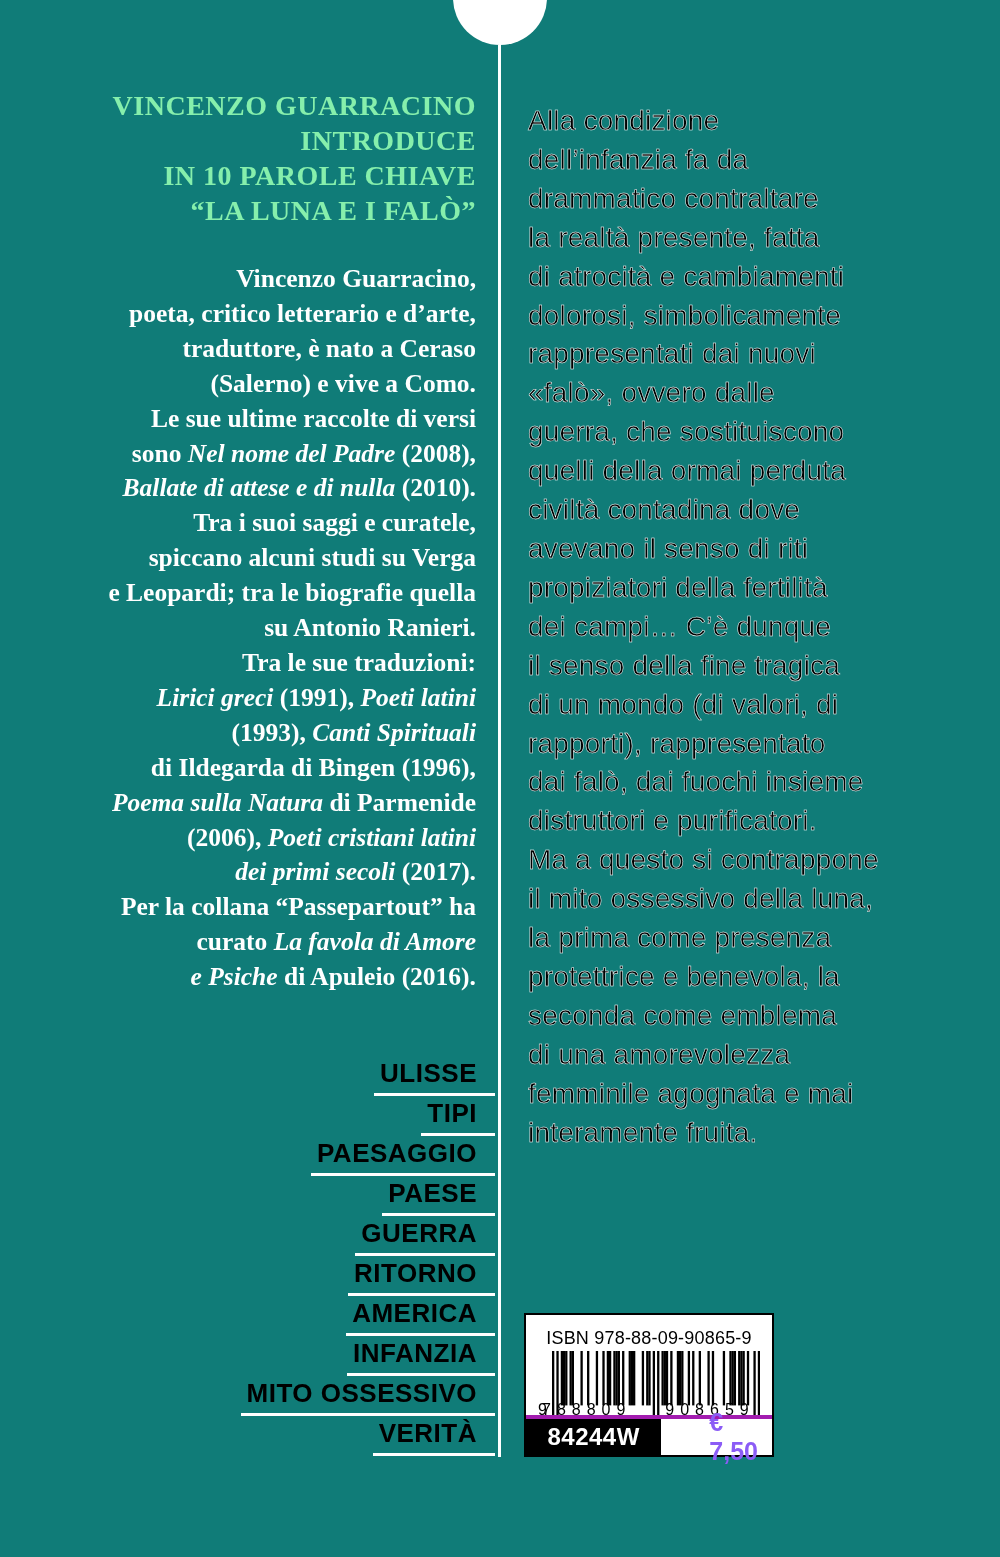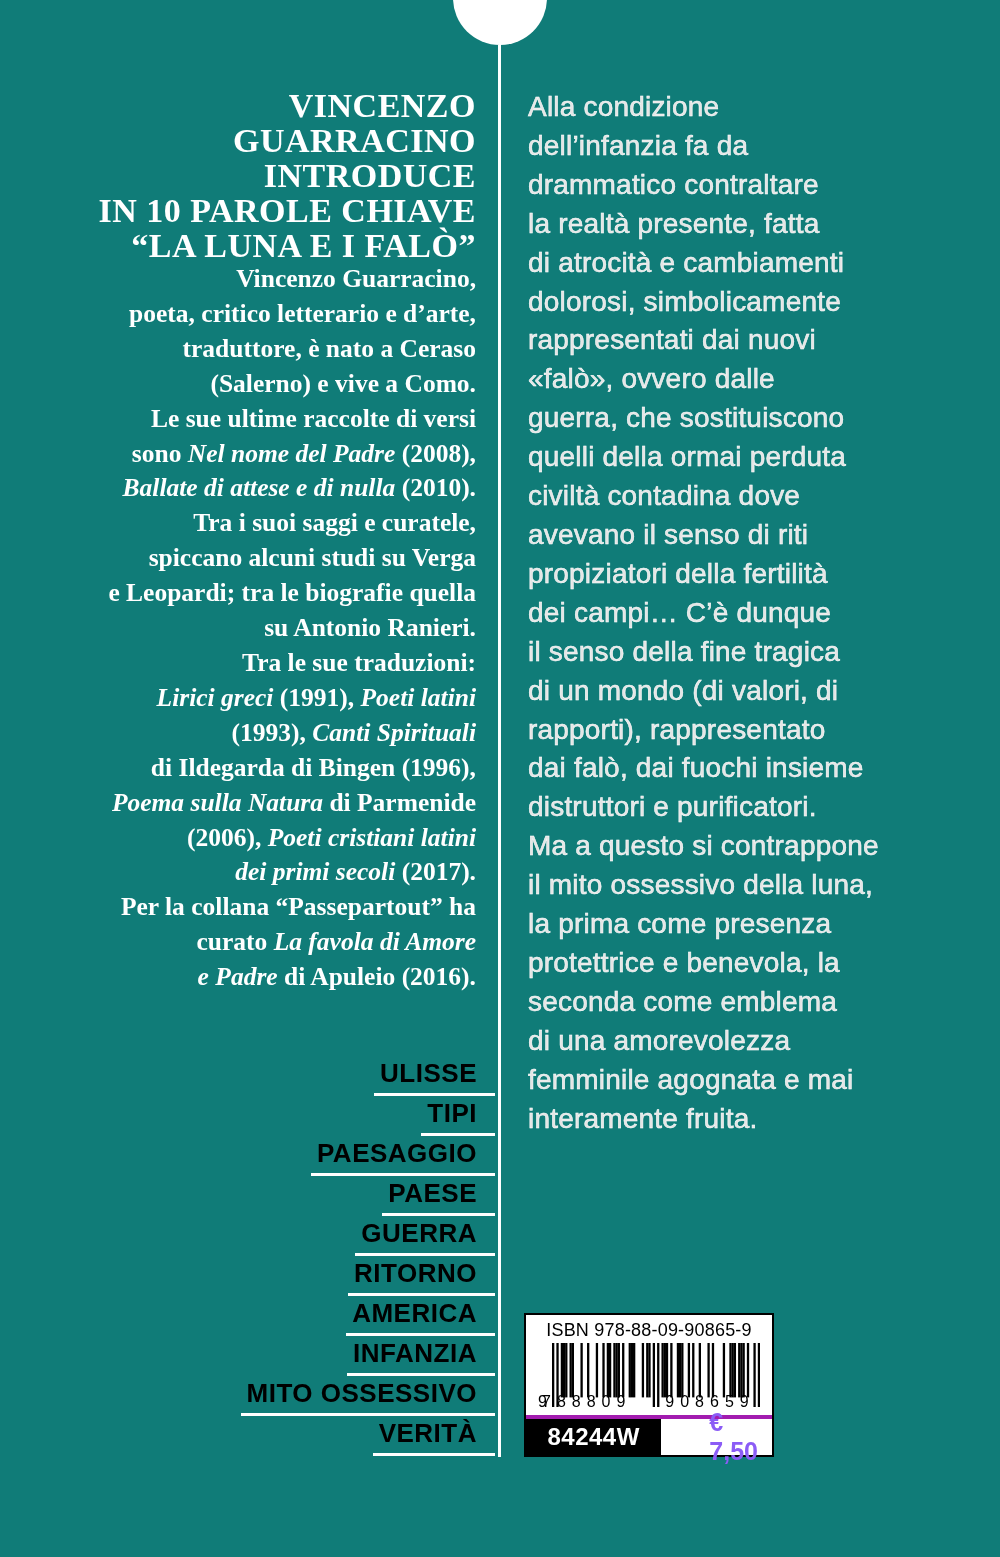--- a/index.html
+++ b/index.html
@@ -10,52 +10,52 @@
     -webkit-font-smoothing:antialiased;
   }
   
   .notch{position:absolute;left:453px;top:-49px;width:94px;height:94px;border-radius:50%;background:#ffffff}
   
   .divider{position:absolute;left:498px;top:45px;width:3px;height:1412px;background:#ffffff}
 
   
   .heading{
     position:absolute;left:40px;top:88px;width:436px;
-    text-align:right;color:#ffffff;
+    text-align:right;color:#86efac;
     font-family:"Liberation Serif",serif;font-weight:bold;
-    font-size:34px;line-height:35px;letter-spacing:.5px;
+    font-size:28px;line-height:35px;letter-spacing:.5px;
   }
   .bio{
     position:absolute;left:40px;top:262px;width:436px;
     text-align:right;color:#ffffff;
     font-family:"Liberation Serif",serif;font-weight:bold;
     font-size:25.5px;line-height:34.9px;
   }
   .bio i{font-style:italic}
   .keywords{position:absolute;left:40px;top:1058px;width:455px;text-align:right}
   .keyword-row{display:block;line-height:30px;margin-bottom:2px}
   .keyword-chip{
     display:inline-block;color:#000000;font-weight:bold;
     font-size:26px;letter-spacing:.5px;
     padding:0 18px 5px 6px;border-bottom:3px solid #ffffff;
   }
 
   
   .description{
-    position:absolute;left:528px;top:88px;width:432px;
-    color:#e5e5e5;font-size:28px;line-height:38.9px;letter-spacing:.2px;
+    position:absolute;left:528px;top:102px;width:432px;
+    color:#000000;font-size:28px;line-height:38.9px;letter-spacing:.2px;
     -webkit-text-stroke:.5px #ffffff;
   }
 
   
   .isbn-box{
     position:absolute;left:524px;top:1313px;width:250px;height:144px;
     background:#ffffff;border:2px solid #000000;box-sizing:border-box;
   }
-  .isbn-label{margin-top:5px;text-align:center;color:#000;font-size:18px;letter-spacing:.2px}
+  .isbn-label{margin-top:13px;text-align:center;color:#000;font-size:18px;letter-spacing:.2px}
   .barcode-wrap{position:relative;width:222px;height:70px;margin:2px auto 0}
   .barcode-svg{position:absolute;left:14px;top:0;width:208px;height:64px;fill:#000}
   .bc-digit{position:absolute;color:#000;font-size:16px;top:50px}
   .bc-first{left:0;width:13px;text-align:left}
   .bc-g1{left:4px;width:116px;text-align:left;letter-spacing:6px}
   .bc-g2{left:126px;width:92px;text-align:center;letter-spacing:6px}
   .price-row{
     position:absolute;left:0;right:0;bottom:0;height:36px;display:flex;
     border-top:4px solid #a21caf;
   }
@@ -120,21 +120,21 @@
     <div><i>Poema sulla Natura</i><span> di Parmenide</span></div>
 
     <div><span>(2006), </span><i>Poeti cristiani latini</i></div>
 
     <div><i>dei primi secoli</i><span> (2017).</span></div>
 
     <div><span>Per la collana “Passepartout” ha</span></div>
 
     <div><span>curato </span><i>La favola di Amore</i></div>
 
-    <div><i>e Padre</i><span> di Apuleio (2016).</span></div>
+    <div><i>e Psiche</i><span> di Apuleio (2016).</span></div>
   </div>
 
 <div class="keywords">
 
     <div class="keyword-row">
       <span class="keyword-chip">ULISSE</span>
     </div>
 
     <div class="keyword-row">
       <span class="keyword-chip">TIPI</span>

